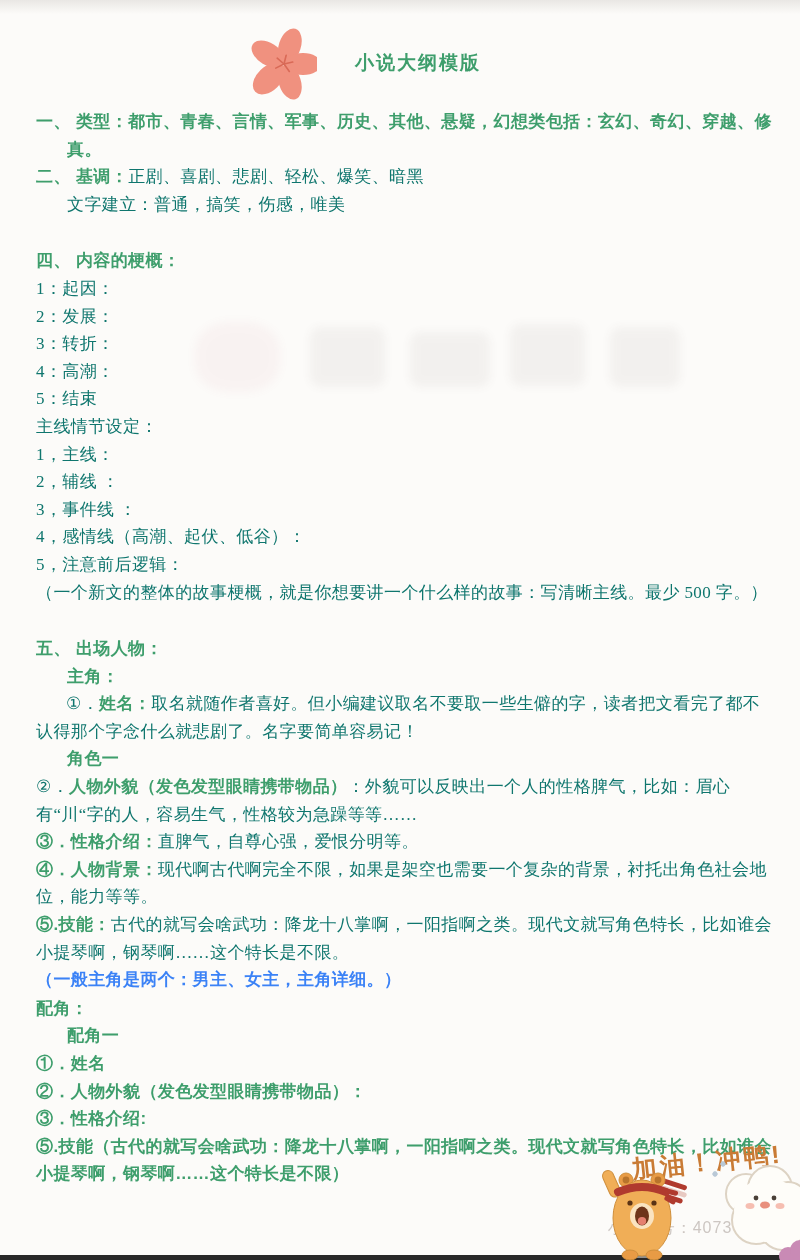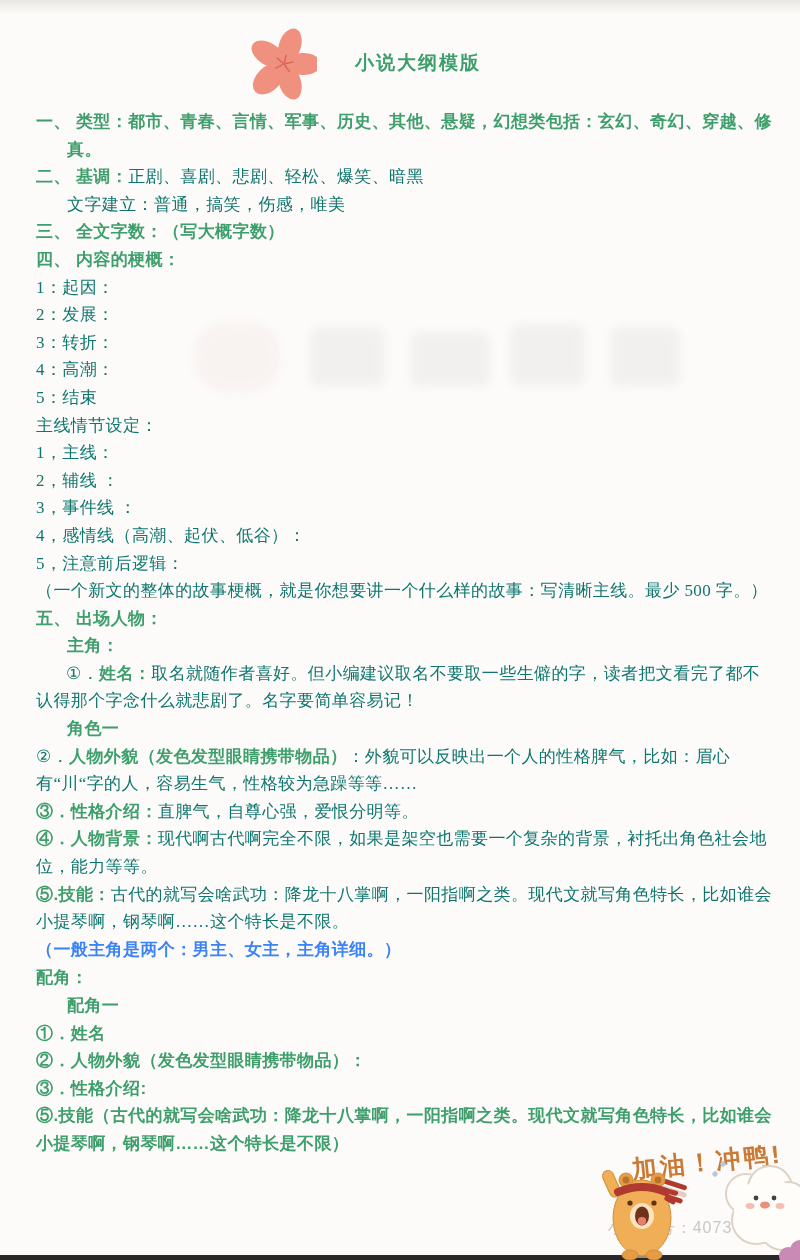--- a/index.html
+++ b/index.html
@@ -24,21 +24,21 @@
 
   .body-text{position:relative;}
   .line{margin:0;font-size:17px;line-height:27.6px;letter-spacing:0.4px;color:#3b3b3b;}
   .line .run{white-space:pre-wrap;}
   .g{color:#3e9e6c;font-weight:bold;font-family:"Liberation Sans", sans-serif;}
   .d{color:#0f766e;font-weight:normal;}
   .r{color:#3b82f6;font-weight:bold;font-family:Liberation Mono, monospace;}
   .ind{padding-left:31px;}
   .hang{padding-left:31px;text-indent:-31px;}
   .fli{text-indent:30px;}
-  .gap{}
+  .gap{margin-top:29px;}
 
   
   .mid-watermark{position:absolute;top:312px;left:195px;width:530px;height:95px;
     filter:blur(5px);opacity:0.055;pointer-events:none;z-index:1;}
   .mid-watermark .blob{position:absolute;background:#5a4a46;border-radius:10px;}
   .mid-watermark .blob.pink{background:#c46a7a;}
 
   
   .sticker{position:absolute;right:-10px;top:1136px;width:240px;height:126px;z-index:3;}
   .xhs-watermark{position:absolute;right:38px;top:1218px;z-index:2;
@@ -70,21 +70,20 @@
         </g>
       </g>
     </svg>
     <h1 class="doc-title">小说大纲模版</h1>
   </div>
 
   <div class="body-text">
       <p class="line hang"><span class="run g">一、 类型：都市、青春、言情、军事、历史、其他、悬疑，幻想类包括：玄幻、奇幻、穿越、修真。</span></p>
       <p class="line hang"><span class="run g">二、 基调：</span><span class="run d">正剧、喜剧、悲剧、轻松、爆笑、暗黑</span></p>
       <p class="line ind"><span class="run d">文字建立：普通，搞笑，伤感，唯美</span></p>
-      <p class="line hang"><span class="run g">三、 全文字数：（写大概字数）</span></p>
       <p class="line gap"><span class="run g">四、 内容的梗概：</span></p>
       <p class="line"><span class="run d">1：起因：</span></p>
       <p class="line"><span class="run d">2：发展：</span></p>
       <p class="line"><span class="run d">3：转折：</span></p>
       <p class="line"><span class="run d">4：高潮：</span></p>
       <p class="line"><span class="run d">5：结束</span></p>
       <p class="line"><span class="run d">主线情节设定：</span></p>
       <p class="line"><span class="run d">1，主线：</span></p>
       <p class="line"><span class="run d">2，辅线 ：</span></p>
       <p class="line"><span class="run d">3，事件线 ：</span></p>

